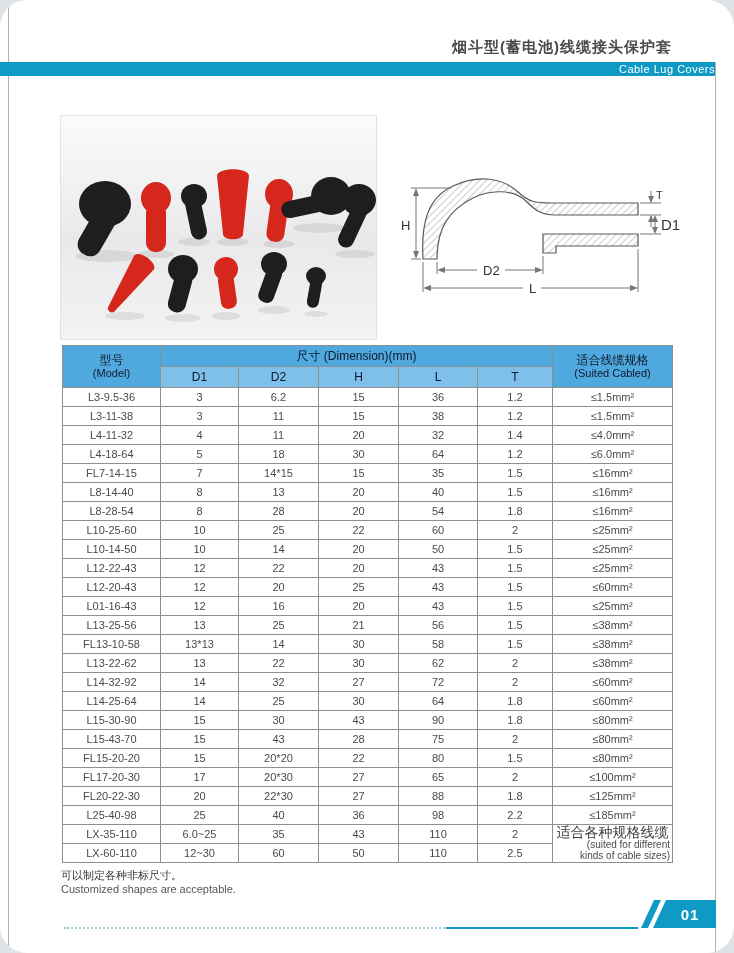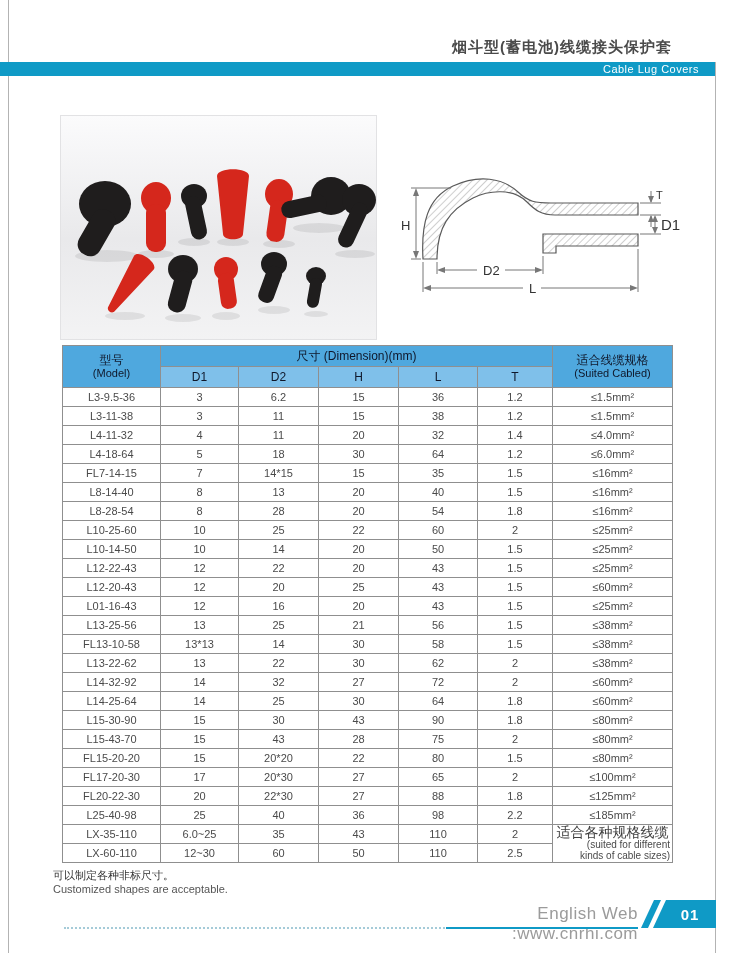--- a/index.html
+++ b/index.html
@@ -7,33 +7,34 @@
     --header-blue:#4fa8de;
     --header-blue-light:#7fc0ea;
     --table-border:#8f8f8f;
     --ink:#4a4a4a;
   }
   html,body{margin:0;padding:0;background:#dfe3e6;}
   .page{
     position:relative;width:734px;height:953px;background:#ffffff;
     font-family:"Liberation Sans","DejaVu Sans",sans-serif;overflow:hidden;
     margin:0 auto;
+    border-radius:27px;
   }
   .edge{position:absolute;width:1px;background:#b3b3b3;}
   .edge-left{left:8px;top:0;height:953px;}
   .edge-right{left:715px;top:62px;height:891px;}
 
   .title-zh{
     position:absolute;top:38px;right:62px;font-size:15px;font-weight:bold;
     color:#4a4a4a;letter-spacing:1px;
   }
   .cyan-bar{
     position:absolute;left:0;top:62px;width:715px;height:14px;
     background:var(--cyan);display:flex;align-items:center;justify-content:flex-end;
-    padding-right:16px;box-sizing:border-box;
+    box-sizing:border-box;
   }
   .title-en{color:#ffffff;font-size:11px;line-height:14px;letter-spacing:.5px;}
 
   .photo{
     position:absolute;left:60px;top:115px;width:315px;height:223px;
     background:linear-gradient(180deg,#fbfbfc 0%,#e9e9eb 55%,#f3f3f4 100%);
     border:1px solid #e2e2e4;box-sizing:content-box;
   }
   .drawing{position:absolute;left:393px;top:146px;width:300px;height:162px;}
 
@@ -47,21 +48,21 @@
   }
   table.spec thead th{color:#0f172a;font-weight:normal;font-size:12px;height:20px;}
   th.h-dark{background:var(--header-blue);}
   th.h-light{background:var(--header-blue-light);}
   th.h-dark .zh{font-size:12px;line-height:13px;}
   th.h-dark .en{font-size:11px;line-height:12px;}
   td.merged{white-space:normal;line-height:11px;}
   td.merged .mn-zh{font-size:14px;line-height:13px;color:#3f3f3f;}
   td.merged .mn-en{font-size:10px;line-height:11px;color:#4a4a4a;text-align:right;}
 
-  .notes{position:absolute;left:53px;top:869px;}
+  .notes{position:absolute;left:61px;top:869px;}
   .note-zh{font-size:11px;color:#333;line-height:13px;}
   .note-en{font-size:11px;color:#555;line-height:14px;}
 
   .dotted-line{
     position:absolute;left:64px;top:927px;width:381px;height:0;
     border-top:2px dotted #a5cbd8;
   }
   .web-text{
     position:absolute;left:446px;top:904px;width:192px;
     font-size:17px;color:#9b9b9b;letter-spacing:.5px;text-align:right;
@@ -482,21 +483,20 @@
         </tr>
       </tbody>
   </table>
 
   <div class="notes">
     <div class="note-zh">可以制定各种非标尺寸。</div>
     <div class="note-en">Customized shapes are acceptable.</div>
   </div>
 
   <div class="dotted-line"></div>
-  <div class="web-text">English Web :www.cnrhi.com</div>
   <div class="solid-line"></div>
 
   <div class="ribbon">
     <svg width="84" height="30" viewBox="0 0 84 30">
       <polygon points="9,29 22,1 29,1 16,29" fill="#0f9ac6"></polygon>
       <polygon points="21,29 34,1 84,1 84,29" fill="#0f9ac6"></polygon>
       <text x="58" y="21" font-size="15" font-weight="bold" fill="#ffffff" text-anchor="middle" letter-spacing="1">01</text>
     </svg>
   </div>
 

